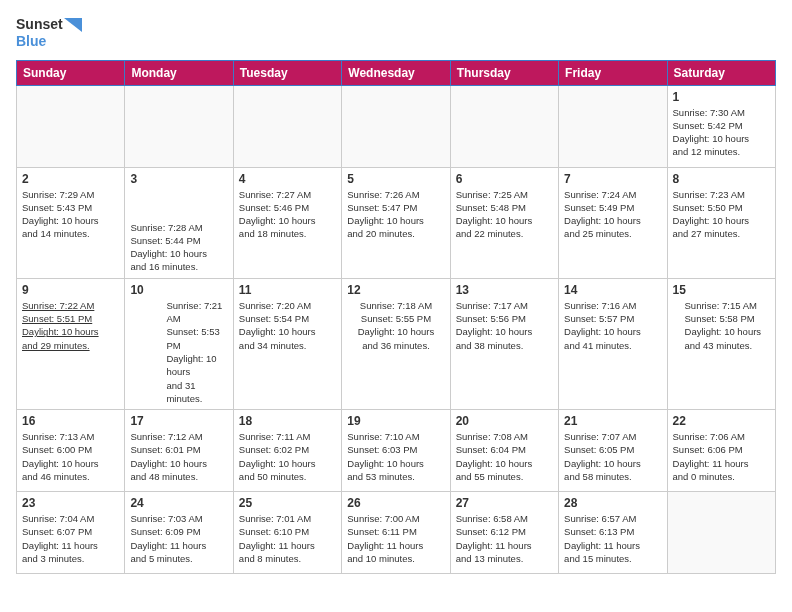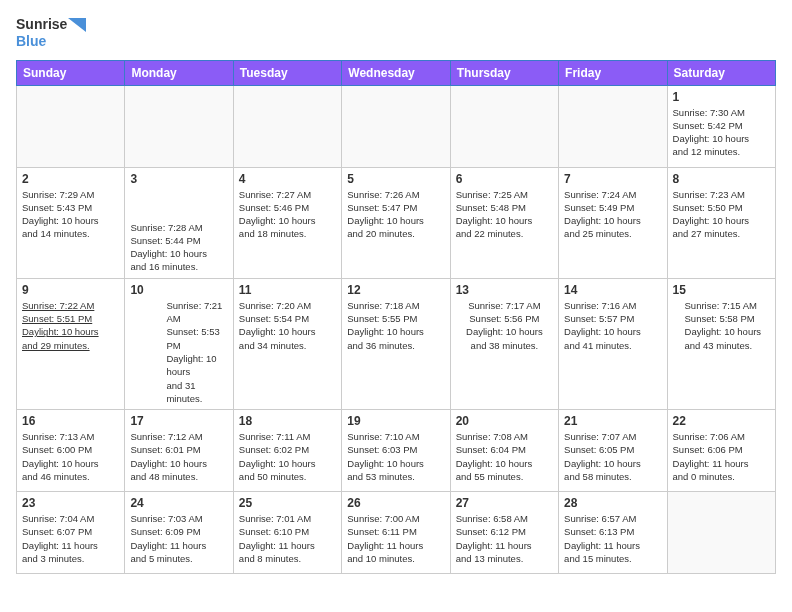--- a/index.html
+++ b/index.html
@@ -36,21 +36,21 @@
     .location {
       font-size: 14px;
       color: #555;
     }
     .calendar {
       width: 100%;
       border-collapse: collapse;
       border: 1px solid #ccc;
     }
     .calendar th {
-      background-color: #8b5cf6;
+      background-color: #be185d;
       color: #fff;
       font-size: 12px;
       font-weight: bold;
       padding: 5px 6px;
       text-align: left;
       border: 1px solid #3a7bc8;
     }
     .calendar td {
       width: calc(100% / 7);
       vertical-align: top;
@@ -76,21 +76,21 @@
       color: #333;
     }
   </style>
 </head>
 <body>
 
 <div class="page">
   <div class="header">
     <div class="logo">
   <div style="font-size:14px; font-weight:bold; line-height:1.2;">
-    <span style="color:#333;">Sunrise</span><svg width="18" height="14" viewBox="0 0 18 14" style="vertical-align:middle; margin-left:1px;">
+    <span style="color:#333;">Sunset</span><svg width="18" height="14" viewBox="0 0 18 14" style="vertical-align:middle; margin-left:1px;">
             <polygon points="0,0 18,0 18,14" fill="#4a90d9"></polygon>
           </svg><br>
     <span style="color:#4a90d9;">Blue</span>
   </div>
 </div>
     <div class="title-block">
       <div class="month-year"></div>
       <div class="location"></div>
     </div>
   </div>
@@ -191,28 +191,28 @@
           </td>
           <td>
             <div class="day-number">11</div>
             <div class="day-info" style="white-space: pre-line;">Sunrise: 7:20 AM
 Sunset: 5:54 PM
 Daylight: 10 hours
 and 34 minutes.</div>
           </td>
           <td>
             <div class="day-number">12</div>
-            <div class="day-info" style="white-space: pre-line;">Sunrise: 7:18 AM
+            <div class="day-info" style="white-space: pre-line; text-align: center;">Sunrise: 7:18 AM
 Sunset: 5:55 PM
 Daylight: 10 hours
 and 36 minutes.</div>
           </td>
           <td>
             <div class="day-number">13</div>
-            <div class="day-info" style="white-space: pre-line; text-align: center;">Sunrise: 7:17 AM
+            <div class="day-info" style="white-space: pre-line;">Sunrise: 7:17 AM
 Sunset: 5:56 PM
 Daylight: 10 hours
 and 38 minutes.</div>
           </td>
           <td>
             <div class="day-number">14</div>
             <div class="day-info" style="white-space: pre-line;">Sunrise: 7:16 AM
 Sunset: 5:57 PM
 Daylight: 10 hours
 and 41 minutes.</div>

